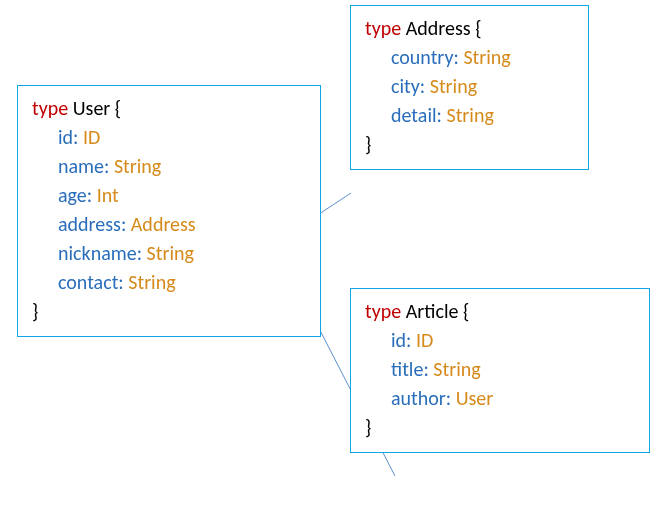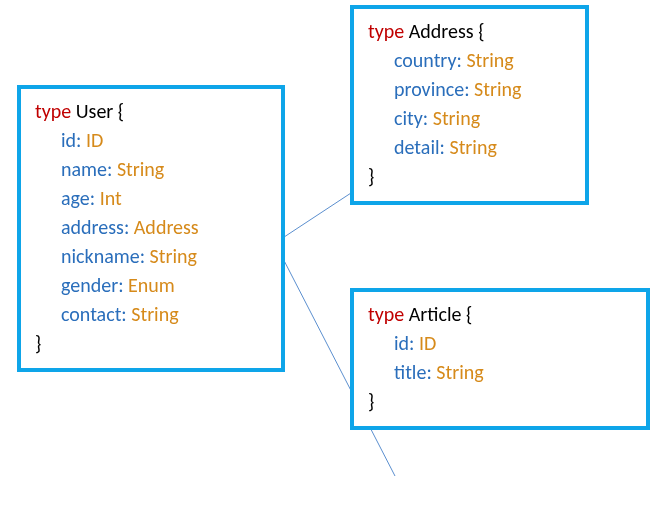--- a/index.html
+++ b/index.html
@@ -19,21 +19,21 @@
     height: 532px;
   }
   svg.connectors {
     position: absolute;
     top: 0; left: 0;
     width: 665px; height: 532px;
     pointer-events: none;
   }
   .type-box {
     position: absolute;
-    border: 4px solid #0ea5e9;
+    border: 1px solid #0ea5e9;
     background: #fff;
     padding: 8px 20px 10px 14px;
     line-height: 1.45;
   }
   .kw-type { color: #c00000; }
   .type-name { color: #000; }
   .brace { color: #000; }
   .field-name { color: #2a6ebb; text-align: center; }
   .colon { color: #2a6ebb; }
   .field-type { color: #d68a1a; margin-top: 9px; }
@@ -43,21 +43,21 @@
 </head>
 <body>
 
 <div class="canvas">
 
   <svg class="connectors">
     <line x1="275" y1="243" x2="351" y2="193" stroke="#5b8fcf" stroke-width="1"></line>
     <line x1="275" y1="243" x2="395" y2="476" stroke="#5b8fcf" stroke-width="1"></line>
   </svg>
 
-  <div class="type-box" style="left:17px; top:85px; width:268px;">
+  <div class="type-box" style="left:17px; top:85px; width:304px;">
     <div>
       <span class="kw-type">type</span>
       <span class="type-name">User</span>
       <span class="brace">{</span>
     </div>
     <div class="fields">
       <div class="field-line">
         <span class="field-name">id</span><span class="colon">:</span>
         <span class="field-type">ID</span>
       </div>
@@ -71,44 +71,36 @@
       </div>
       <div class="field-line">
         <span class="field-name">address</span><span class="colon">:</span>
         <span class="field-type">Address</span>
       </div>
       <div class="field-line">
         <span class="field-name">nickname</span><span class="colon">:</span>
         <span class="field-type">String</span>
       </div>
       <div class="field-line">
-        <span class="field-name">gender</span><span class="colon">:</span>
-        <span class="field-type">Enum</span>
-      </div>
-      <div class="field-line">
         <span class="field-name">contact</span><span class="colon">:</span>
         <span class="field-type">String</span>
       </div>
     </div>
     <div class="brace">}</div>
   </div>
 
   <div class="type-box" style="left:350px; top:5px; width:239px;">
     <div>
       <span class="kw-type">type</span>
       <span class="type-name">Address</span>
       <span class="brace">{</span>
     </div>
     <div class="fields">
       <div class="field-line">
         <span class="field-name">country</span><span class="colon">:</span>
-        <span class="field-type">String</span>
-      </div>
-      <div class="field-line">
-        <span class="field-name">province</span><span class="colon">:</span>
         <span class="field-type">String</span>
       </div>
       <div class="field-line">
         <span class="field-name">city</span><span class="colon">:</span>
         <span class="field-type">String</span>
       </div>
       <div class="field-line">
         <span class="field-name">detail</span><span class="colon">:</span>
         <span class="field-type">String</span>
       </div>
@@ -124,17 +116,21 @@
     </div>
     <div class="fields">
       <div class="field-line">
         <span class="field-name">id</span><span class="colon">:</span>
         <span class="field-type">ID</span>
       </div>
       <div class="field-line">
         <span class="field-name">title</span><span class="colon">:</span>
         <span class="field-type">String</span>
       </div>
+      <div class="field-line">
+        <span class="field-name">author</span><span class="colon">:</span>
+        <span class="field-type">User</span>
+      </div>
     </div>
     <div class="brace">}</div>
   </div>
 
 </div>
 
 </body></html>

